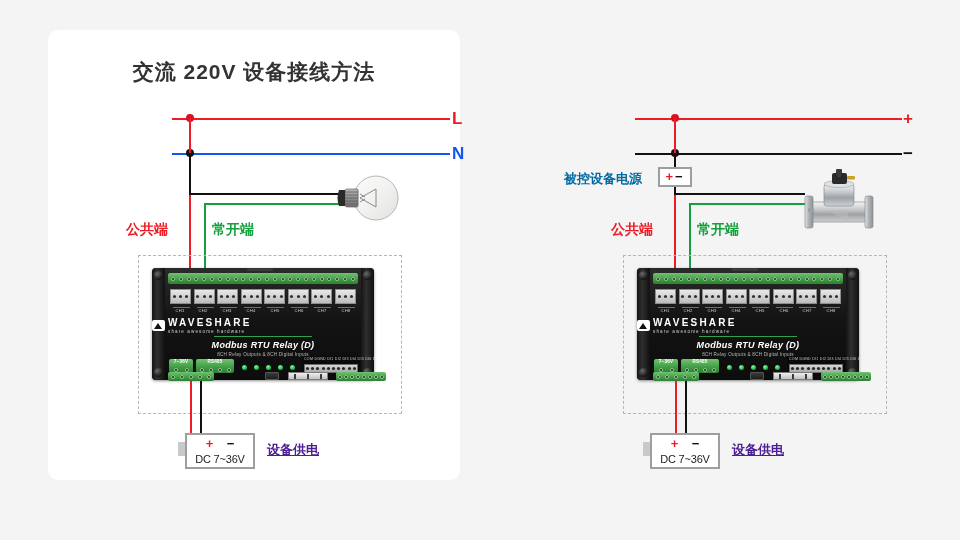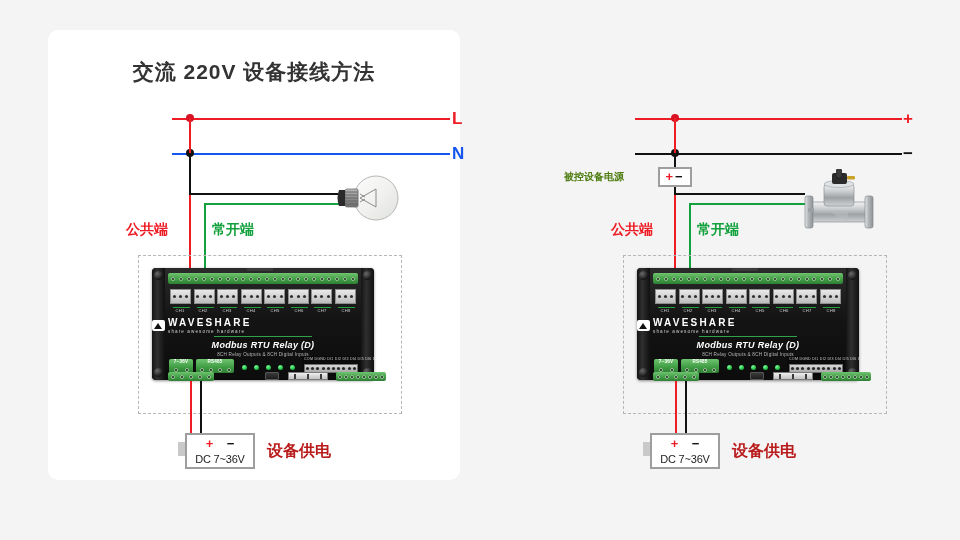--- a/index.html
+++ b/index.html
@@ -135,47 +135,48 @@
     letter-spacing: -.2px;
   }
   .psu-nub {
     position: absolute;
     width: 7px;
     height: 14px;
     background: #c9c9c9;
   }
   .supply-cap {
     position: absolute;
-    font-size: 16px;
-    font-weight: 700;
-    color: #b91c1c;
+    font-size: 13px;
+    font-weight: 700;
+    color: #4c1d95;
     white-space: nowrap;
+    text-decoration: underline;
   }
 
   
   .pm-inline {
     position: absolute;
     width: 34px;
     height: 20px;
     border: 2px solid #9e9e9e;
     background: #ffffff;
     box-sizing: border-box;
     font-size: 13px;
     font-weight: 700;
     line-height: 16px;
     text-align: center;
     letter-spacing: 2px;
   }
   .pm-inline .plus { color: #ee1c25; }
   .pm-inline .minus { color: #111111; }
   .load-src-cap {
     position: absolute;
-    font-size: 10px;
-    font-weight: 700;
-    color: #4d7c0f;
+    font-size: 13px;
+    font-weight: 700;
+    color: #0369a1;
     white-space: nowrap;
     font-family: Liberation Mono, monospace;
   }
 
   
   .board {
     position: absolute;
     width: 222px;
     height: 112px;
     background: linear-gradient(180deg,#2b2b2b 0%,#141414 45%,#0c0c0c 100%);

